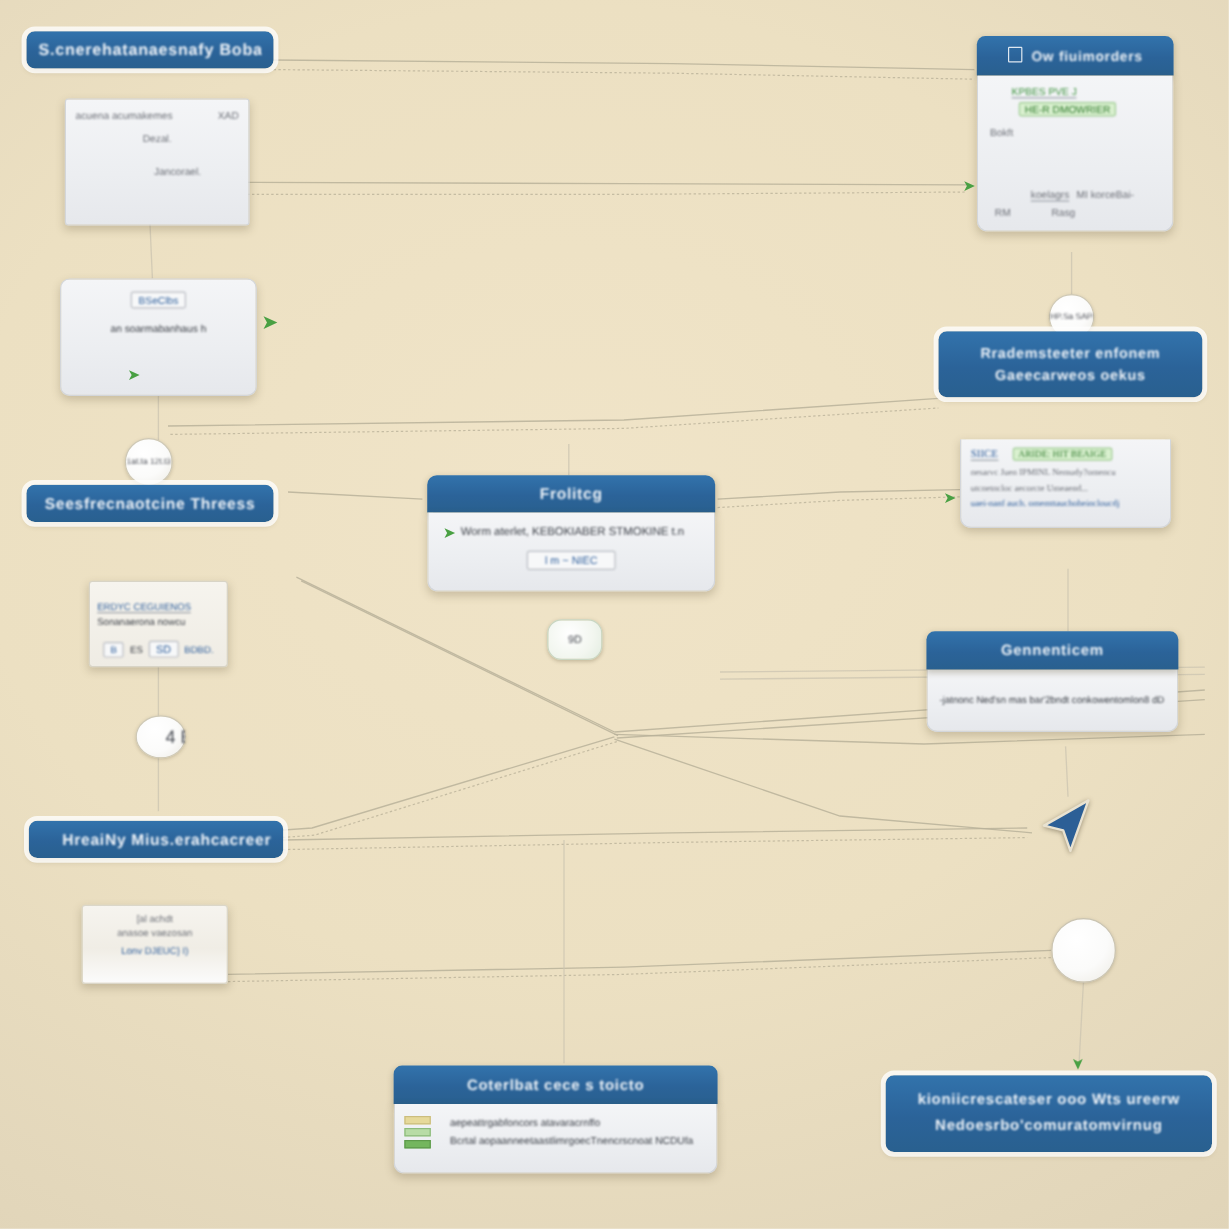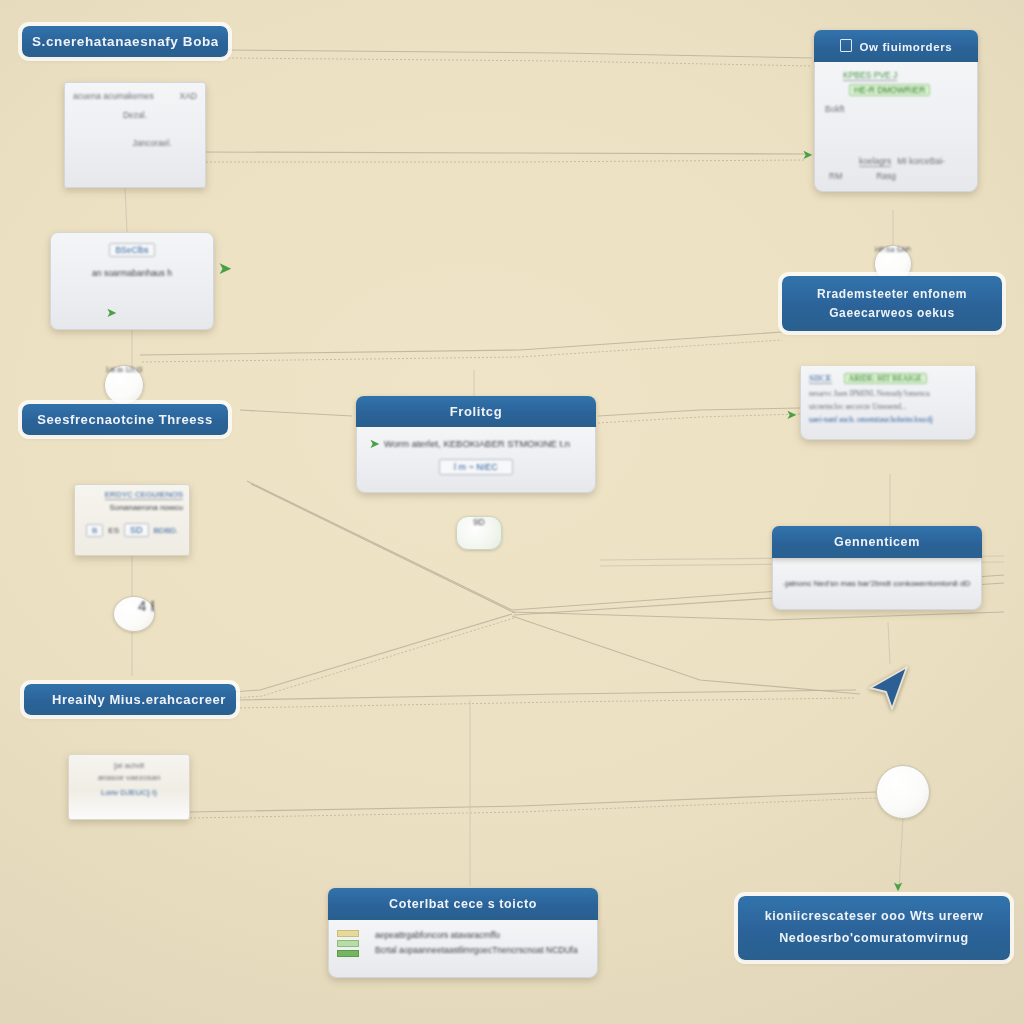--- a/index.html
+++ b/index.html
@@ -61,21 +61,21 @@
   }
   .ul{border-bottom:1px solid #9aa0a8;display:inline-block;}
   .box-sm{border:1px solid #b9bcc2;background:#f7f8f9;display:inline-block;padding:1px 5px;border-radius:2px;}
 
   
   .bubble{
     position:absolute;border-radius:50%;
     background:radial-gradient(circle at 38% 32%, #ffffff 0%, #fbfbfa 55%, #eceae3 100%);
     border:1px solid #cfc9b6;
     box-shadow:0 1px 3px rgba(90,80,50,.25);
-    display:flex;align-items:flex-start;justify-content:center;
+    display:flex;align-items:center;justify-content:center;
     font-size:9px;color:#4a4d55;
   }
   .bubble.sq{border-radius:12px;border-color:#c9d6c2;
     background:radial-gradient(circle at 40% 35%,#ffffff 0%,#f2f6ef 60%,#e2ece0 100%);}
   .bubble.plain{border:1px solid #cac4b2;}
 
   
   .garrow{position:absolute;color:#49a043;font-size:13px;line-height:1;filter:blur(.5px);}
   .garrow.big{font-size:17px;}
 
@@ -146,21 +146,21 @@
   <path class="ln2" d="M600 560 L1004 556"></path>
   <path class="ln2" d="M600 566 L1004 562"></path>
 </svg>
 
 <div class="panel" style="left:22px;top:26px;width:206px;">
   <div class="hdr framed" style="font-size:13.5px;">
     <span class="t">S.cnerehatanaesnafy Bobals</span>
   </div>
 </div>
 
-<div class="panel" style="left:54px;top:82px;width:142px;height:106px;margin-left:10px;">
+<div class="panel" style="left:54px;top:82px;width:154px;height:106px;">
   <div class="body flat" style="height:100%;padding:8px 8px 0 8px;box-sizing:border-box;font-size:8.5px;">
     <div style="display:flex;justify-content:space-between;">
       <span class="t meta">acuena acumakemes</span>
       <span class="t meta">XAD</span>
     </div>
     <div style="text-align:center;margin-top:9px;">
       <span class="t meta">Dezal.</span>
     </div>
     <div style="text-align:center;margin-top:18px;padding-left:34px;">
       <span class="t meta">Jancorael.</span>
@@ -257,21 +257,21 @@
         <span class="t meta">utcnetncloc  aecorcte  Umeaend...</span>
       </div>
     <div style="margin-top:4px;">
         <span class="t blue">uaei-nanf auch. omemttauchoheincloucdj</span>
       </div>
   </div>
   <div class="garrow" style="left:-14px;top:42px;">➤</div>
 </div>
 
 <div class="panel" style="left:74px;top:484px;width:116px;height:72px;">
-  <div class="body flat" style="height:100%;padding:5px 6px 0 6px;box-sizing:border-box;font-size:8px;text-align:right;background:linear-gradient(180deg,#f6f4ee 0%,#efece4 100%);border-color:#d8d4c6;">
+  <div class="body flat" style="height:100%;padding:16px 6px 0 6px;box-sizing:border-box;font-size:8px;text-align:left;background:linear-gradient(180deg,#f6f4ee 0%,#efece4 100%);border-color:#d8d4c6;">
     <div><span class="t blue ul">ERDYC CEGUIENOS</span></div>
     <div style="margin-top:1px;">
         <span class="t dark">Sonanaerona nowcu</span>
       </div>
     <div style="margin-top:11px;display:flex;justify-content:center;gap:5px;align-items:center;">
       <span class="t blue box-sm" style="font-size:8px;">B</span>
       <span class="t dark">ES</span>
       <span class="t blue box-sm" style="font-size:9px;">SD</span>
       <span class="t blue">BDBD.</span>
     </div>

